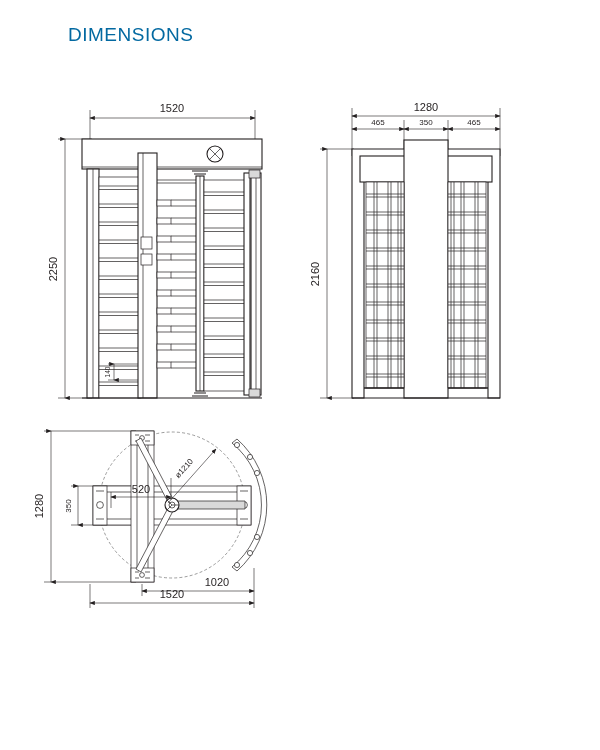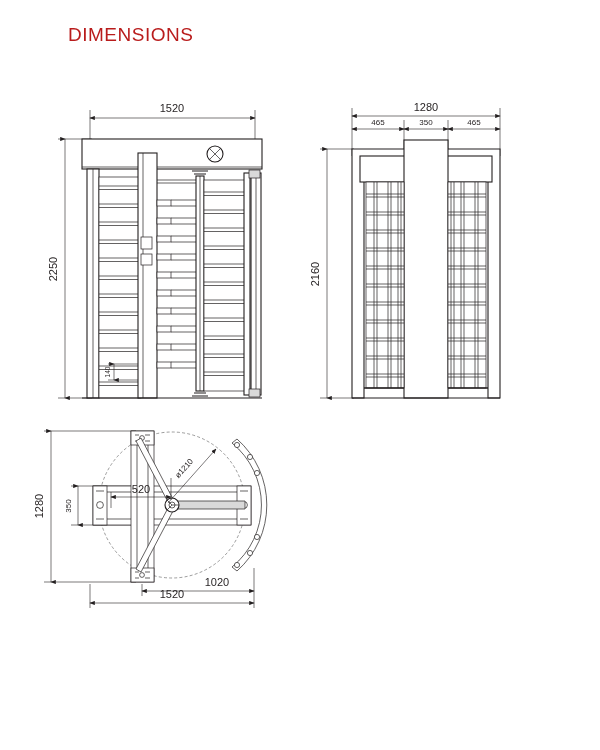--- a/index.html
+++ b/index.html
@@ -14,21 +14,21 @@
     font-family: "Liberation Sans", sans-serif;
     color: #231f20;
     overflow: hidden;
   }
   #page-title {
     position: absolute;
     left: 68px;
     top: 24px;
     font-size: 19px;
     letter-spacing: 0.5px;
-    color: #b91c1c;
+    color: #0369a1;
     white-space: nowrap;
   }
   .drawing-canvas {
     position: absolute;
     left: 0;
     top: 8px;
     width: 600px;
     height: 586px;
     margin-left: 8px;
   }

